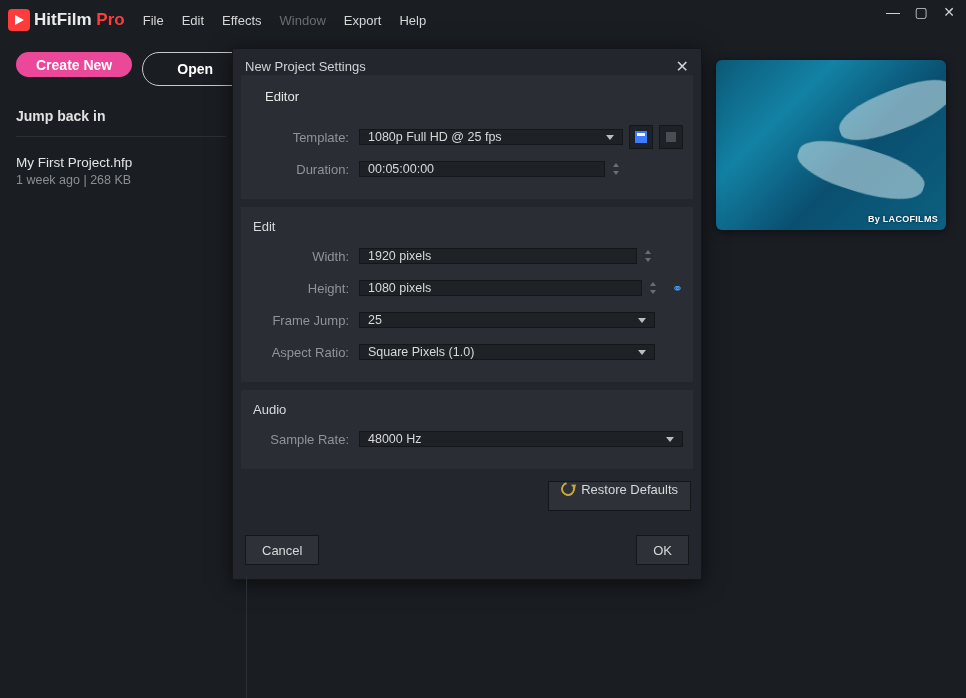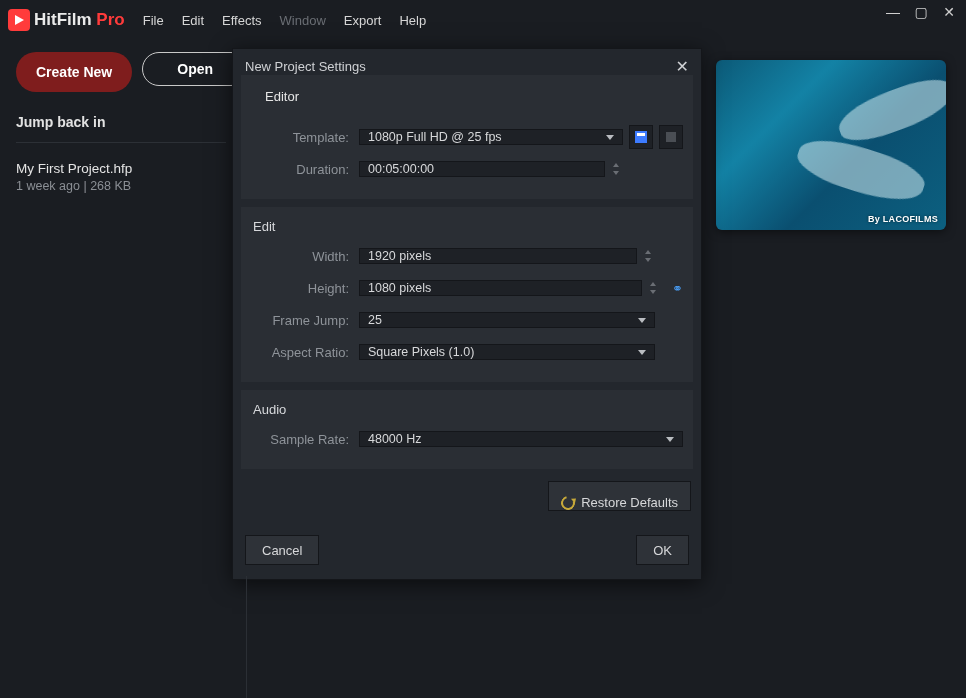--- a/index.html
+++ b/index.html
@@ -15,21 +15,21 @@
   .logo-text .pro { color: #ff3b3b; font-weight: 600; }
   .menu { display: flex; gap: 18px; }
   .menu-item { color: #d6d6d6; font-size: 13px; cursor: default; }
   .menu-item.dim { color: #6a6e74; }
   .win-controls { position: absolute; right: 8px; top: 4px; display: flex; gap: 10px; color: #cfcfcf; font-size: 14px; }
   .win-btn { width: 18px; text-align: center; cursor: default; }
 
   
   .home { position: relative; padding: 12px 16px 0 16px; }
   .btn-row { display: flex; gap: 10px; }
-  .btn-primary { background: #7f1d1d; color: #fff; border-radius: 20px; height: 40px; padding: 0 20px; display:flex; align-items:center; font-weight:600; font-size:14px; cursor:default;}
+  .btn-primary { background: #ec4899; color: #fff; border-radius: 20px; height: 25px; padding: 0 20px; display:flex; align-items:center; font-weight:600; font-size:14px; cursor:default;}
   .btn-outline { background: transparent; color:#fff; border: 1.5px solid #c9c9c9; border-radius: 20px; height: 34px; padding: 0 34px; display:flex; align-items:center; font-weight:600; font-size:14px; cursor:default;}
   .jump-title { margin-top: 22px; font-weight: 700; color: #e2e2e2; font-size: 14px; }
   .jump-divider { border: 0; border-top: 1px solid #2c3036; margin: 12px 0 0 0; width: 210px; }
   .project-item { margin-top: 18px; }
   .project-name { color: #e4e4e4; font-size: 13.5px; }
   .project-meta { color: #8b8f95; font-size: 12.5px; margin-top: 3px; }
 
   
   .thumb { position: absolute; top: 60px; right: 20px; width: 230px; height: 170px; border-radius: 6px; overflow:hidden;
            background: linear-gradient(135deg,#0c5a78 0%,#1382a5 30%,#0a4f70 60%,#0c6080 100%);
@@ -62,21 +62,21 @@
   .sp-up,.sp-dn{width:0;height:0;border-left:3px solid transparent;border-right:3px solid transparent;}
   .sp-up{border-bottom:4px solid #6a6e74;} .sp-dn{border-top:4px solid #6a6e74;}
   .icon-btn { width:24px; height:24px; background:#1e2126; border:1px solid #14161a; display:flex; align-items:center; justify-content:center; color:#9aa0a6;}
   .save-glyph { width:12px;height:12px;background:#3d7bff; position:relative;}
   .save-glyph::after{content:"";position:absolute;top:2px;left:2px;width:8px;height:3px;background:#fff;}
   .trash-glyph { width:10px;height:10px;background:#4a4e54;}
 
   .link-icon { color:#4aa3ff; font-size:13px; margin-left:6px; transform: rotate(0deg); }
 
   .restore-row { display:flex; justify-content:flex-end; padding: 4px 2px 4px 0;}
-  .restore-btn { background:#2e3238; border:1px solid #14161a; height:30px; padding:0 12px; display:flex; align-items:flex-end; gap:6px; color:#d7d8da; font-size:13px; cursor:default;}
+  .restore-btn { background:#2e3238; border:1px solid #14161a; height:30px; padding:0 12px; display:flex; align-items:flex-start; gap:6px; color:#d7d8da; font-size:13px; cursor:default;}
   .refresh-glyph { width:14px;height:14px; border:2px solid #c7a93a; border-radius:50%; border-top-color:transparent; transform:rotate(30deg); position:relative;}
   .refresh-glyph::after{content:"";position:absolute; right:-2px; top:-3px; border-left:3px solid transparent;border-right:3px solid transparent;border-bottom:4px solid #c7a93a; transform:rotate(20deg);}
 
   .dlg-footer { display:flex; padding: 10px 12px 14px 12px; background:#23272d;}
   .dlg-btn { background:#2e3238; color:#d7d8da; height:30px; padding:0 16px; display:flex; align-items:center; font-size:13px; cursor:default; border:1px solid #14161a;}
   .dlg-btn.ok { margin-left:auto; }
 
   
   .splitline { position:absolute; left:246px; top:576px; width:1px; height:122px; background:#2b2f35;}
 </style>

